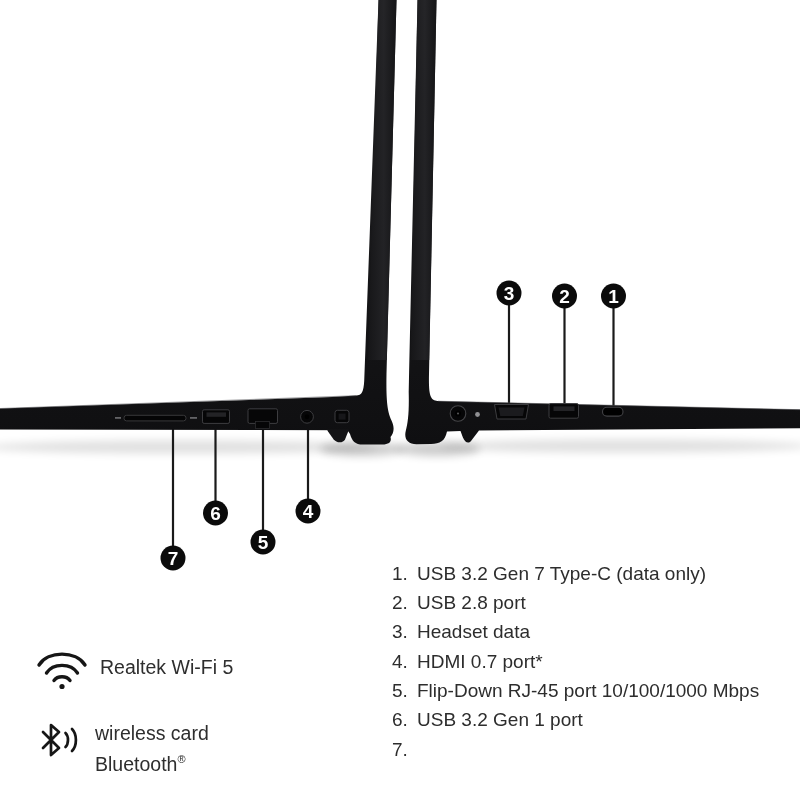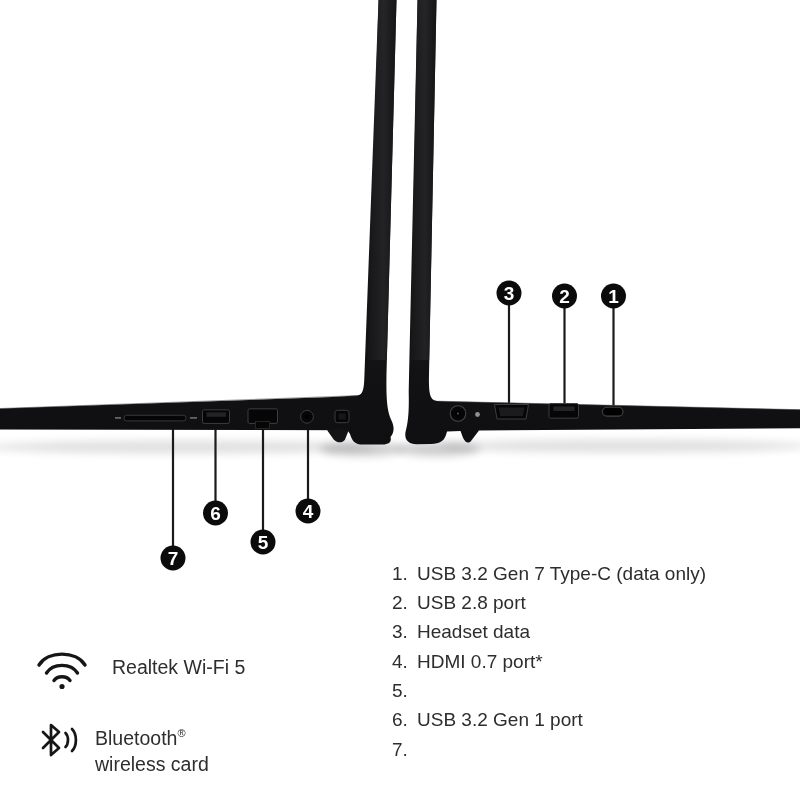--- a/index.html
+++ b/index.html
@@ -13,21 +13,21 @@
     font-family:"Liberation Sans", sans-serif;
     font-weight:bold;font-size:19px;fill:#ffffff;text-anchor:middle;
   }
   .legend{
     position:absolute;left:392px;top:559px;width:390px;color:#2d2d2d;
   }
   .legend-row{display:flex;align-items:center;height:29.35px;font-size:19px;}
   .legend-num{width:25px;flex:0 0 25px;}
   .legend-text{white-space:nowrap;}
   .wifi-label{
-    position:absolute;left:112px;top:653px;height:28px;line-height:28px;
+    position:absolute;left:100px;top:653px;height:28px;line-height:28px;
     font-size:19.5px;color:#2e2e2e;white-space:nowrap;
   }
   .bt-label{
     position:absolute;left:95px;top:720px;font-size:19.5px;line-height:26px;color:#2e2e2e;
   }
   .bt-label sup{font-size:11px;}
 </style>
 </head>
 <body>
 
@@ -175,30 +175,31 @@
     <div class="legend-row">
       <span class="legend-num">3.</span>
       <span class="legend-text">Headset data</span>
     </div>
     <div class="legend-row">
       <span class="legend-num">4.</span>
       <span class="legend-text">HDMI 0.7 port*</span>
     </div>
     <div class="legend-row">
       <span class="legend-num">5.</span>
+      <span class="legend-text">Flip-Down RJ-45 port 10/100/1000 Mbps</span>
     </div>
     <div class="legend-row">
       <span class="legend-num">6.</span>
       <span class="legend-text">USB 3.2 Gen 1 port</span>
     </div>
     <div class="legend-row">
       <span class="legend-num">7.</span>
     </div>
   </div>
 
   <div class="wifi-label">Realtek Wi-Fi 5</div>
 
   <div class="bt-label">
+    <div>wireless card</div>
     <div><span>Bluetooth</span><sup>®</sup></div>
-    <div>wireless card</div>
   </div>
 
 </div>
 
 </body></html>

